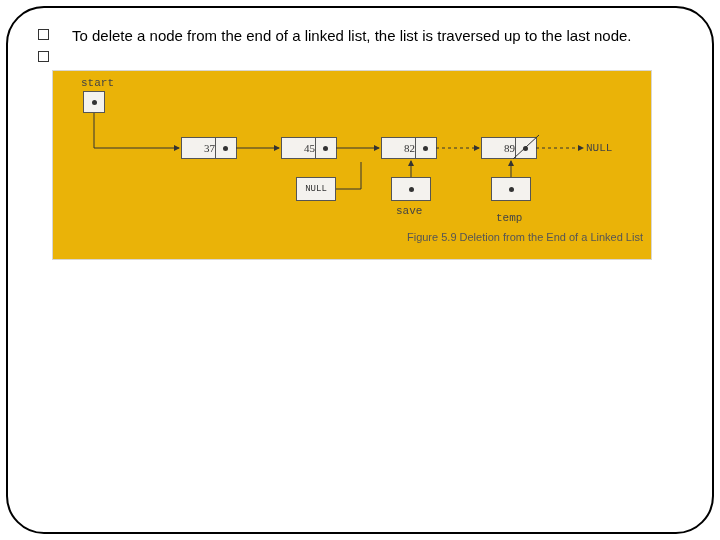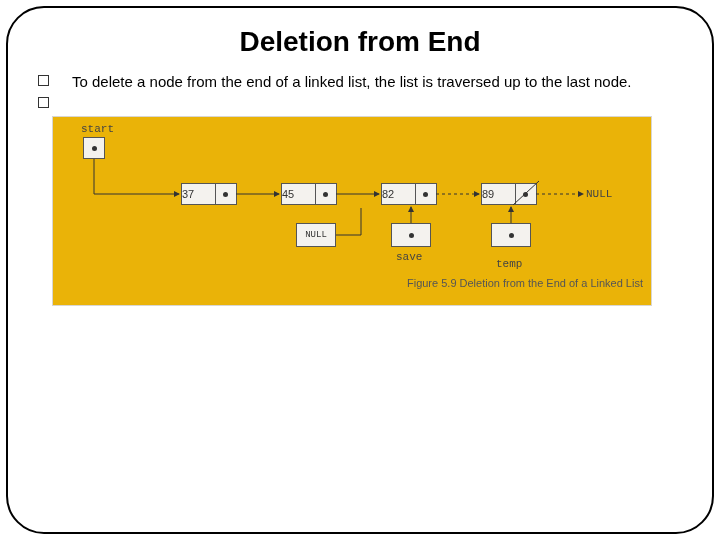--- a/index.html
+++ b/index.html
@@ -74,22 +74,22 @@
   .node {
     position: absolute;
     border: 1px solid #555;
     background: #f4f2ee;
     display: flex;
     height: 22px;
   }
   .node .val {
     width: 34px;
     border-right: 1px solid #555;
-    text-align: left;
-    font-family: Liberation Sans, sans-serif;
+    text-align: right;
+    font-family: Liberation Serif, serif;
     font-size: 11px;
     line-height: 20px;
     color: #333;
   }
   .node .ptr {
     width: 20px;
     position: relative;
   }
   .dot {
     position: absolute;
@@ -120,21 +120,20 @@
     position: absolute;
     top: 0; left: 0;
     width: 100%; height: 100%;
     pointer-events: none;
   }
 </style>
 </head>
 <body>
 
 <div class="slide-frame">
-  <h1 class="title">Deletion from End</h1>
 
   <div class="bullets">
     <div class="bullet">
       <span class="checkbox"></span>
       <span>To delete a node from the end of a linked list, the list is traversed up to the last node.</span>
     </div>
     <div class="bullet">
       <span class="checkbox"></span>
     </div>
     <div class="bullet empty">

